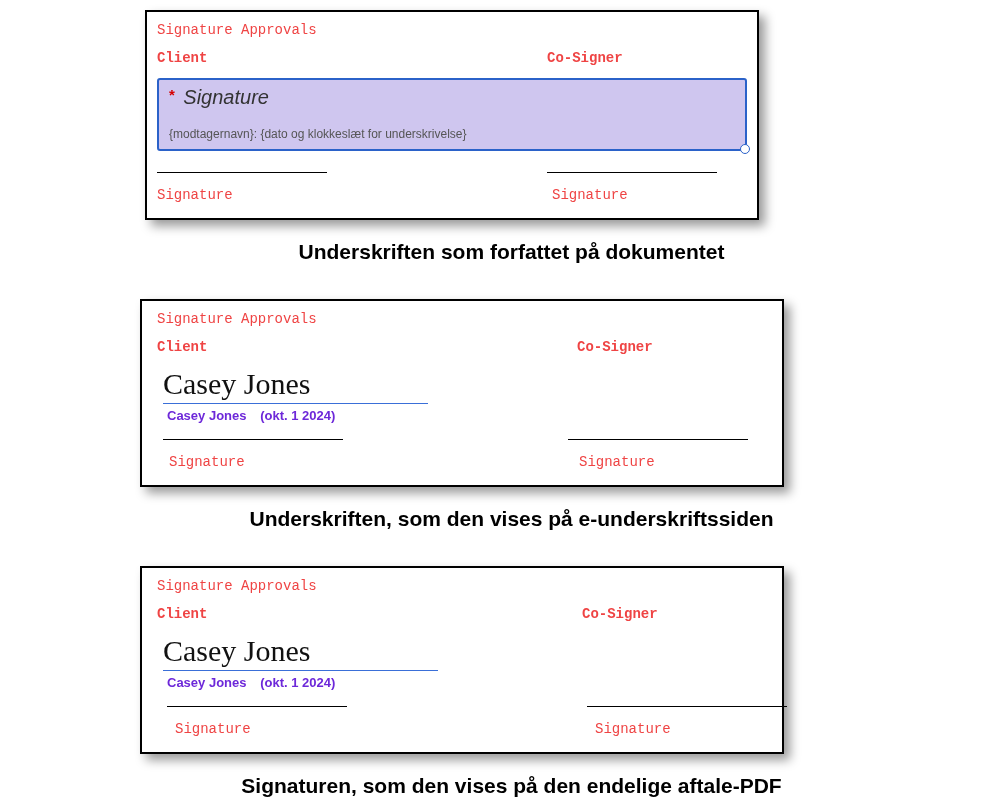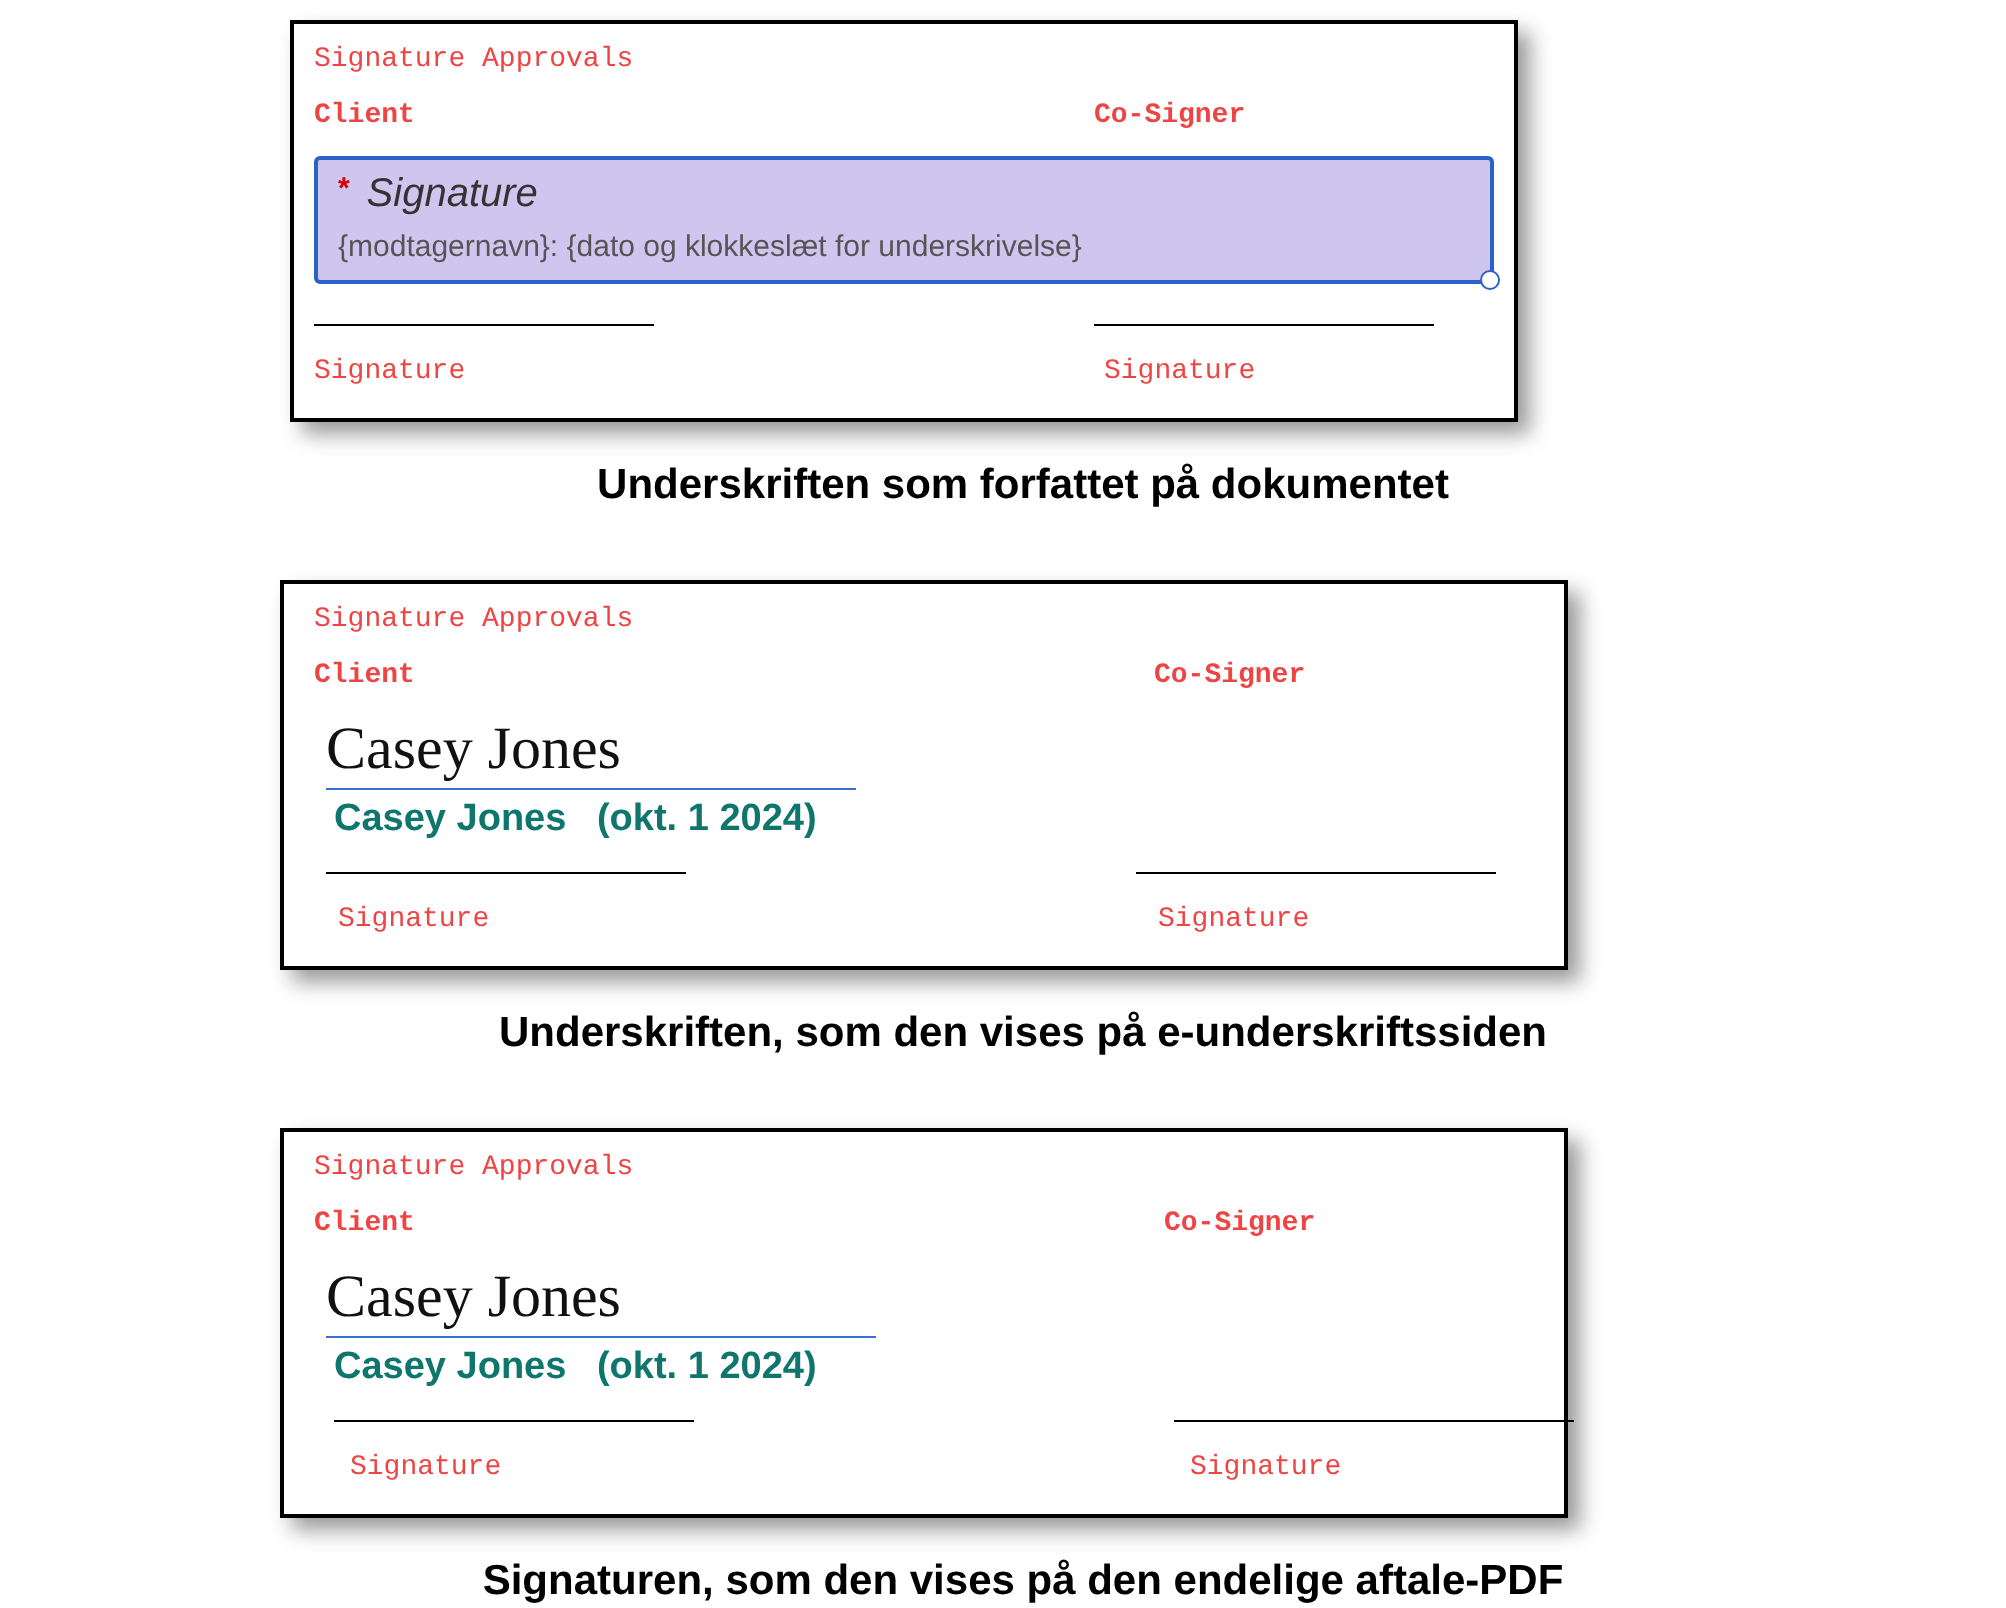--- a/index.html
+++ b/index.html
@@ -70,23 +70,23 @@
       font-size: 15px;
       vertical-align: top;
       margin-right: 4px;
     }
     .sig-placeholder {
       font-style: italic;
       font-size: 20px;
       color: #333;
     }
     .sig-meta {
-      font-size: 15px;
+      font-size: 12px;
       color: #555;
-      margin-top: 6px;
+      margin-top: 18px;
     }
     .underlines-row {
       display: flex;
       margin-bottom: 10px;
     }
     .underline-left {
       flex: 0 0 390px;
     }
     .underline-right {
       flex: 1;
@@ -119,22 +119,22 @@
       font-family: "Times New Roman", Georgia, serif;
       font-size: 30px;
       color: #111;
       border-bottom: 1px solid #3a6fd8;
       display: inline-block;
       width: 265px;
       padding-bottom: 2px;
       margin-left: 6px;
     }
     .signed-meta {
-      color: #0f766e;
-      font-size: 19px;
+      color: #6d28d9;
+      font-size: 13px;
       font-weight: 600;
       margin: 4px 0 3px 10px;
     }
     .signed-meta .name {
       margin-right: 10px;
     }
     .signed-block {
       margin-bottom: 2px;
     }
     .labels-row2 {

